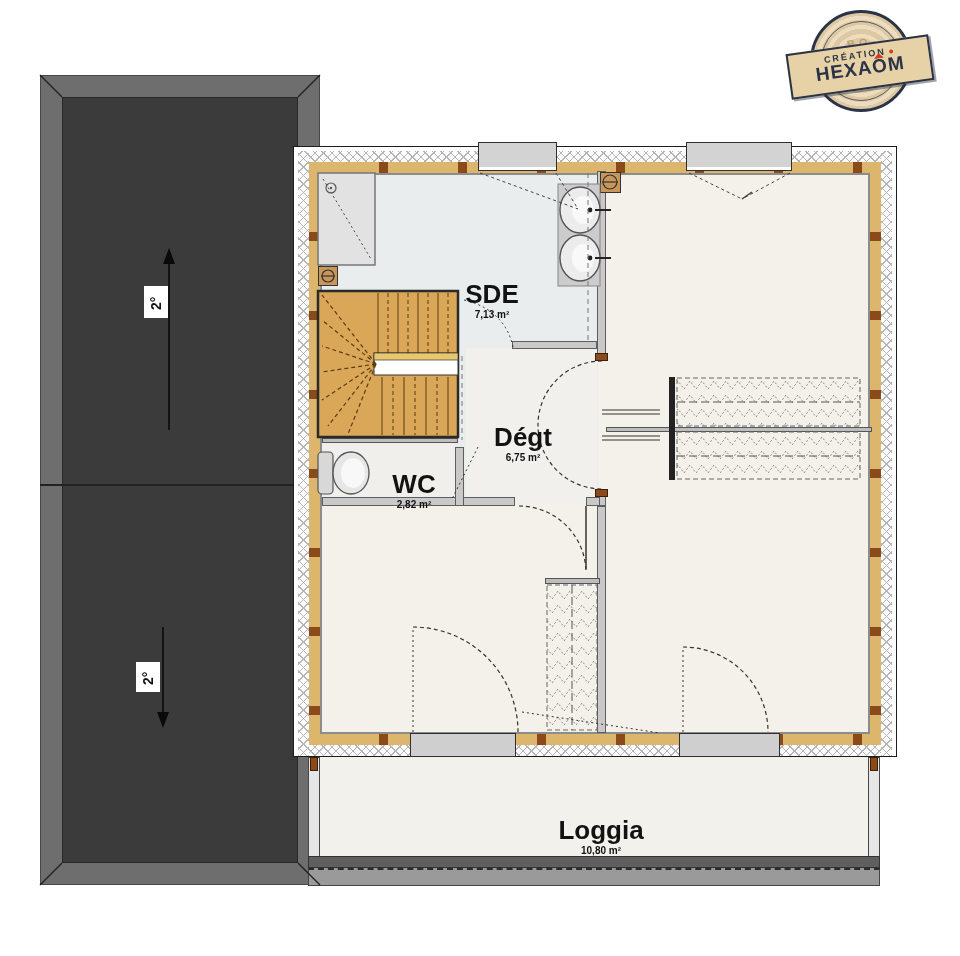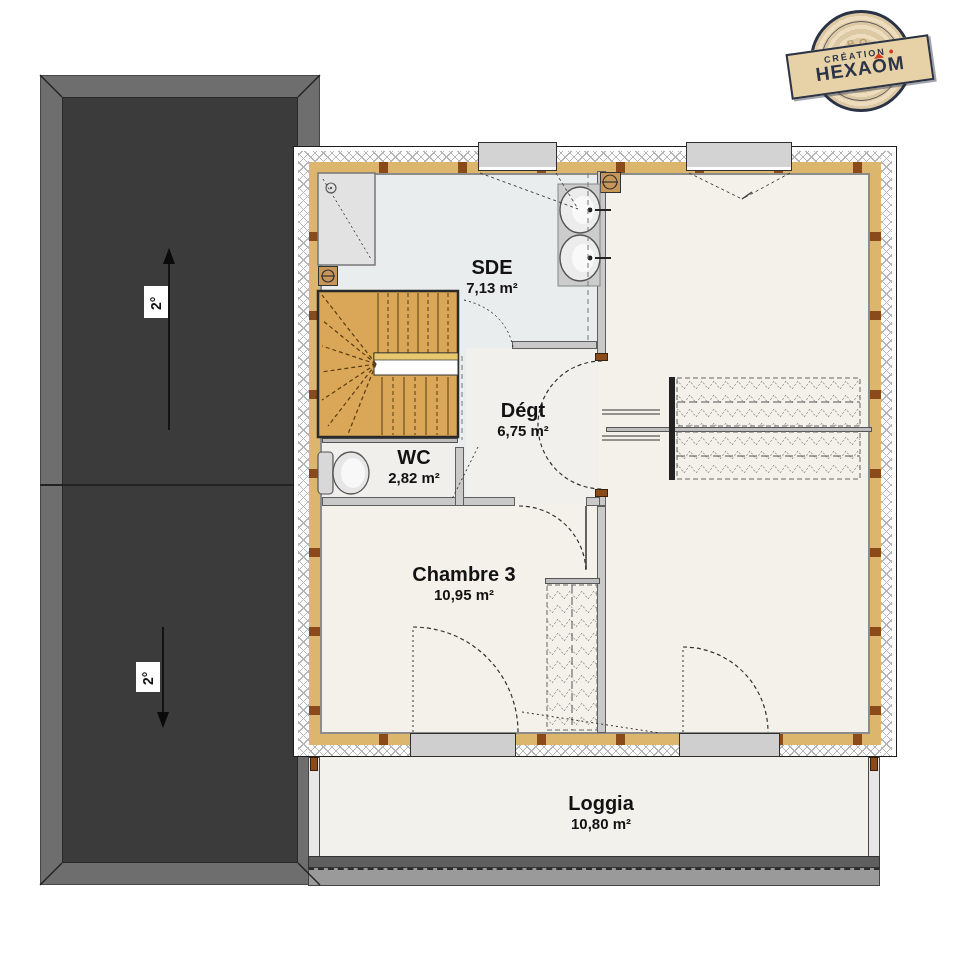--- a/index.html
+++ b/index.html
@@ -46,22 +46,22 @@
   
   .lg-wall{background:#e6e6e6;border:1px solid #474747;z-index:6;}
   .lg-floor{left:320px;top:757px;width:548px;height:99px;background:#f3f1eb;z-index:5;}
   .lg-band1{left:308px;top:856px;width:572px;height:12px;background:#5f5f5f;border:1px solid #333;z-index:6;}
   .lg-band2{left:308px;top:868px;width:572px;height:18px;background:#9a9a9a;border:1px solid #444;border-top:2px dashed #2b2b2b;z-index:6;}
 
   svg.overlay{position:absolute;left:0;top:0;width:960px;height:956px;z-index:15;pointer-events:none;}
 
   
   .room-label{position:absolute;transform:translateX(-50%);text-align:center;color:#121212;z-index:20;white-space:nowrap;}
-  .room-label .nm{font-size:20px;font-weight:bold;line-height:22px;}
-  .room-label .ar{font-size:15px;font-weight:bold;line-height:19px;}
+  .room-label .nm{font-size:26px;font-weight:bold;line-height:22px;margin-top:27px;}
+  .room-label .ar{font-size:10px;font-weight:bold;line-height:19px;}
 
   
   .logo{left:795px;top:8px;width:126px;height:114px;z-index:30;}
   .logo-circle{position:absolute;left:15px;top:2px;width:96px;height:96px;border-radius:50%;
      background:#eddcbd;border:3px solid #2b3347;
      background-image:repeating-radial-gradient(circle at 50% 50%,rgba(180,150,100,.28) 0 5px,transparent 5px 9px);}
   .logo-ring{position:absolute;left:8px;top:8px;right:8px;bottom:8px;border-radius:50%;border:1.5px solid #2b3347;opacity:.75;}
   .logo-banner{position:absolute;left:-7px;top:36px;width:140px;height:42px;background:#e7d2a8;
      border:2.5px solid #2b3347;transform:rotate(-8deg);text-align:center;
      box-shadow:2px 2px 0 rgba(43,51,71,.45);}
@@ -265,24 +265,20 @@
     <div class="ar">7,13 m²</div>
   </div>
   <div class="room-label" style="left:523px;top:399px;">
     <div class="nm">Dégt</div>
     <div class="ar">6,75 m²</div>
   </div>
   <div class="room-label" style="left:414px;top:446px;">
     <div class="nm">WC</div>
     <div class="ar">2,82 m²</div>
   </div>
-  <div class="room-label" style="left:464px;top:563px;">
-    <div class="nm">Chambre 3</div>
-    <div class="ar">10,95 m²</div>
-  </div>
   <div class="room-label" style="left:601px;top:792px;">
     <div class="nm">Loggia</div>
     <div class="ar">10,80 m²</div>
   </div>
 
   <div class="abs logo">
     <div class="logo-circle">
       <div class="logo-ring"></div>
       <svg viewBox="0 0 96 96" style="position:absolute;left:0;top:0;width:96px;height:96px;">
         <defs>

